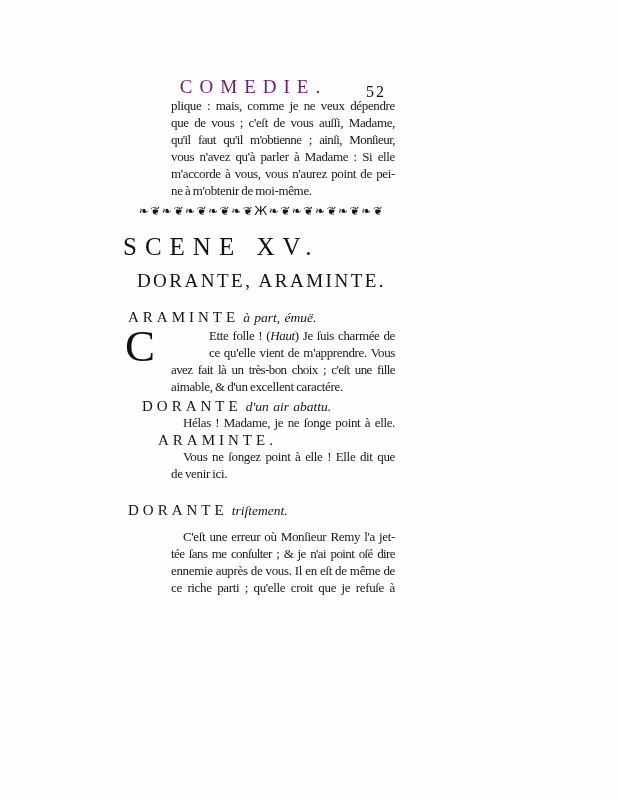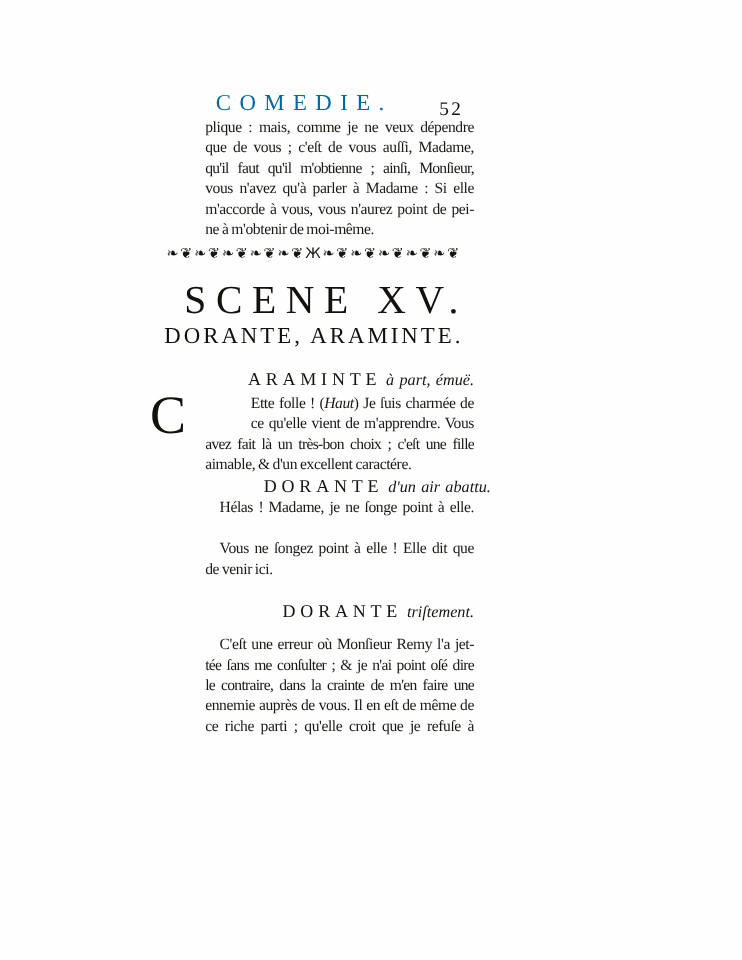--- a/index.html
+++ b/index.html
@@ -13,41 +13,41 @@
   .line{
     height:17px;line-height:17px;font-size:13px;letter-spacing:-0.35px;
     word-spacing:-0.5px;overflow:hidden;white-space:nowrap;margin-left:43px;
   }
   .j{white-space:normal;text-align:justify;text-align-last:justify;}
   .tight{letter-spacing:-0.6px;word-spacing:-1px;}
   .ind{padding-left:12px;}
   .dcap-ind{padding-left:38px;}
   .running-title{
     top:76px;text-align:center;font-size:19px;letter-spacing:7px;
-    color:#0369a1;transform:translateX(-8px);
+    color:#701a75;transform:translateX(-8px);
   }
   .pageno{
     position:absolute;left:366px;top:83px;font-size:16px;letter-spacing:2px;
     color:#14100c;
   }
   .ornament{
     top:203px;text-align:center;font-size:12px;letter-spacing:1.5px;
     line-height:16px;color:#171310;font-family:"DejaVu Sans",sans-serif;
     white-space:nowrap;
   }
   .scene-heading{
-    top:233px;text-align:right;font-size:33px;letter-spacing:8px;
+    top:233px;text-align:left;font-size:25px;letter-spacing:8px;
     color:#14100c;transform:translateX(-5px);white-space:nowrap;
   }
   .characters{
     top:270px;text-align:center;font-size:19px;letter-spacing:2.5px;
     color:#14100c;white-space:nowrap;
   }
   .speaker-line{
-    text-align:right;line-height:17px;white-space:nowrap;color:#17130f;
+    text-align:left;line-height:17px;white-space:nowrap;color:#17130f;
   }
   .sp-name{font-size:15px;letter-spacing:4px;}
   .sp-dir{font-style:italic;font-size:13.5px;letter-spacing:0;word-spacing:1px;}
   .it{font-style:italic;}
   .dropcap{
     position:absolute;left:-3px;top:1px;font-size:45px;line-height:36px;
     color:#14100c;
   }
   .s1-head{top:308px;}
   .s1-body{top:327px;}
@@ -95,30 +95,32 @@
   </div>
 
   <div class="col s2-body">
     <div class="line j ind">Hélas ! Madame, je ne ſonge point à elle.</div>
   </div>
   <div class="col speaker-line s2-head">
     <span class="sp-name">DORANTE</span>
     <span class="sp-dir">d'un air abattu.</span>
   </div>
 
+  <div class="col speaker-line s3-head">
+    <span class="sp-name">ARAMINTE.</span>
+  </div>
   <div class="col s3-body">
     <div class="line j ind">Vous ne ſongez point à elle ! Elle dit que</div>
     <div class="line">de venir ici.</div>
   </div>
 
   <div class="col speaker-line s4-head">
     <span class="sp-name">DORANTE</span>
     <span class="sp-dir">triſtement.</span>
   </div>
   <div class="col s4-body">
     <div class="line j ind">C'eſt une erreur où Monſieur Remy l'a jet-</div>
     <div class="line j tight">tée ſans me conſulter ; &amp; je n'ai point oſé dire</div>
-    <div class="line j tight">le contraire, dans la crainte de m'en faire une</div>
     <div class="line j">ennemie auprès de vous. Il en eſt de même de</div>
     <div class="line j">ce riche parti ; qu'elle croit que je refuſe à</div>
   </div>
 
 </div>
 
 </body></html>

